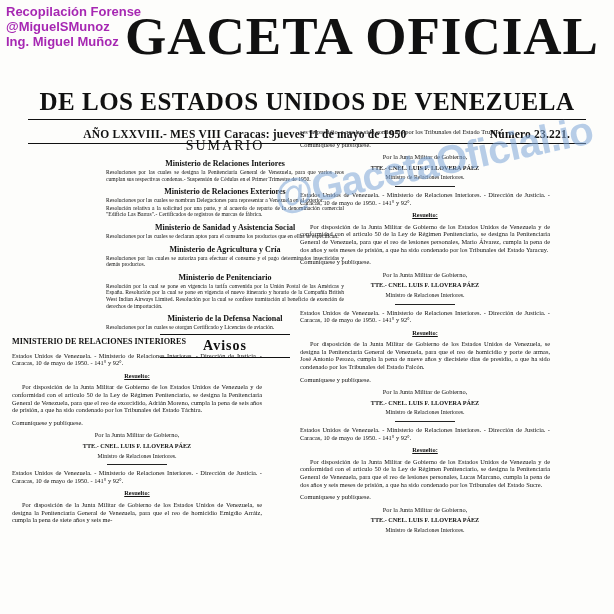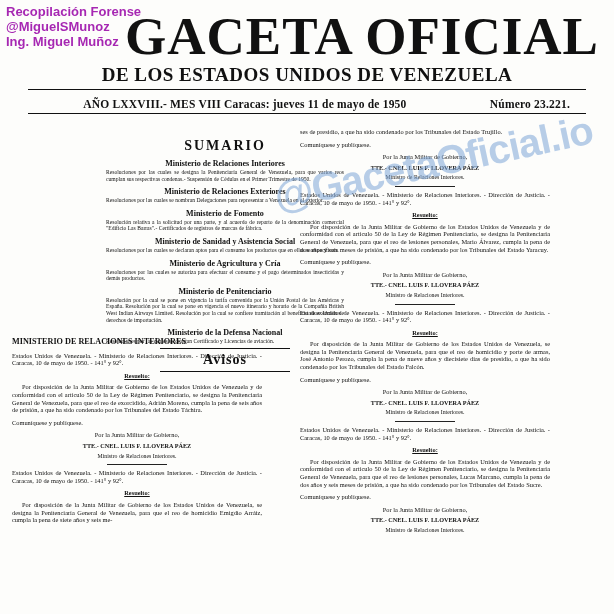--- a/index.html
+++ b/index.html
@@ -52,23 +52,23 @@
     font-weight:bold;
     font-size:53px;
     line-height:56px;
     letter-spacing:1px;
     margin:0;
     padding-left:110px;
   }
   .subtitle{
     font-family:"Liberation Serif", serif;
     font-weight:bold;
-    font-size:19px;
+    font-size:25px;
     letter-spacing:.5px;
-    margin-top:0;
+    margin-top:24px;
   }
   .issueline{
     margin-top:8px;
     font-size:11.5px;
     font-weight:bold;
     font-family:"Liberation Serif", serif;
     letter-spacing:.2px;
   }
   .issueline .num{float:right;margin-right:44px;font-weight:bold;}
   .issueline .inner{display:inline-block;}
@@ -76,21 +76,21 @@
     border-top:1.2px solid #111;
     margin:3px 28px 0 28px;
   }
   
   .sumario{
     position:absolute;
     top:138px;left:100px;width:250px;
     text-align:center;
   }
   .sumario h2{
-    font-size:14px;margin:0 0 4px 0;font-weight:bold;letter-spacing:2px;
+    font-size:14px;margin:0 0 4px 0;font-weight:normal;letter-spacing:2px;
   }
   .sum-sec{
     font-size:8px;font-weight:bold;margin-top:5px;
   }
   .sum-body{
     font-size:5.6px;line-height:6.6px;text-align:justify;
     margin:1px 6px 0 6px;
   }
   .avisos{
     font-size:14px;font-weight:bold;letter-spacing:1px;
@@ -137,21 +137,20 @@
 
   <div class="sumario">
     <h2>SUMARIO</h2>
 
     <div class="sum-sec">Ministerio de Relaciones Interiores</div>
     <div class="sum-body">Resoluciones por las cuales se designa la Penitenciaría General de Venezuela, para que varios reos cumplan sus respectivas condenas.- Suspensión de Cédulas en el Primer Trimestre de 1950.</div>
 
     <div class="sum-sec">Ministerio de Relaciones Exteriores</div>
     <div class="sum-body">Resoluciones por las cuales se nombran Delegaciones para representar a Venezuela en el exterior.</div>
 
-    <div class="sum-sec">Ministerio de Fomento</div>
     <div class="sum-body">Resolución relativa a la solicitud por una parte, y al acuerdo de reparto de la denominación comercial "Edificio Las Barras".- Certificados de registros de marcas de fábrica.</div>
 
     <div class="sum-sec">Ministerio de Sanidad y Asistencia Social</div>
     <div class="sum-body">Resoluciones por las cuales se declaran aptos para el consumo los productos que en ellas se especifican.</div>
 
     <div class="sum-sec">Ministerio de Agricultura y Cría</div>
     <div class="sum-body">Resoluciones por las cuales se autoriza para efectuar el consumo y el pago determinados insecticidas y demás productos.</div>
 
     <div class="sum-sec">Ministerio de Penitenciario</div>
     <div class="sum-body">Resolución por la cual se pone en vigencia la tarifa convenida por la Unión Postal de las Américas y España.

